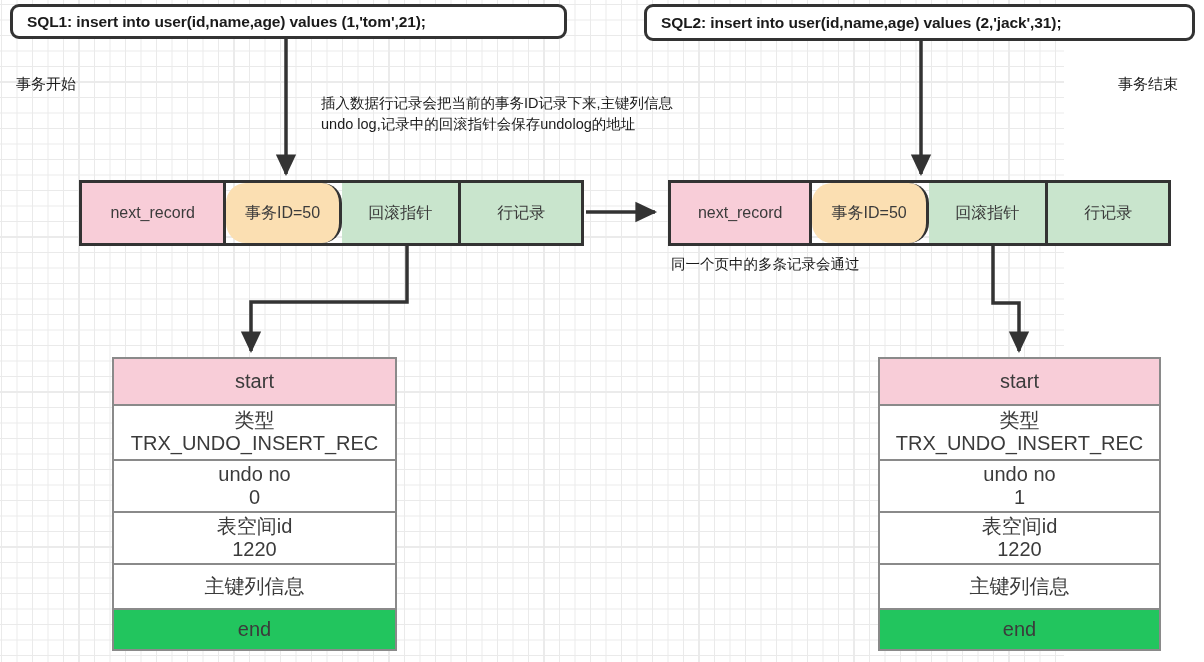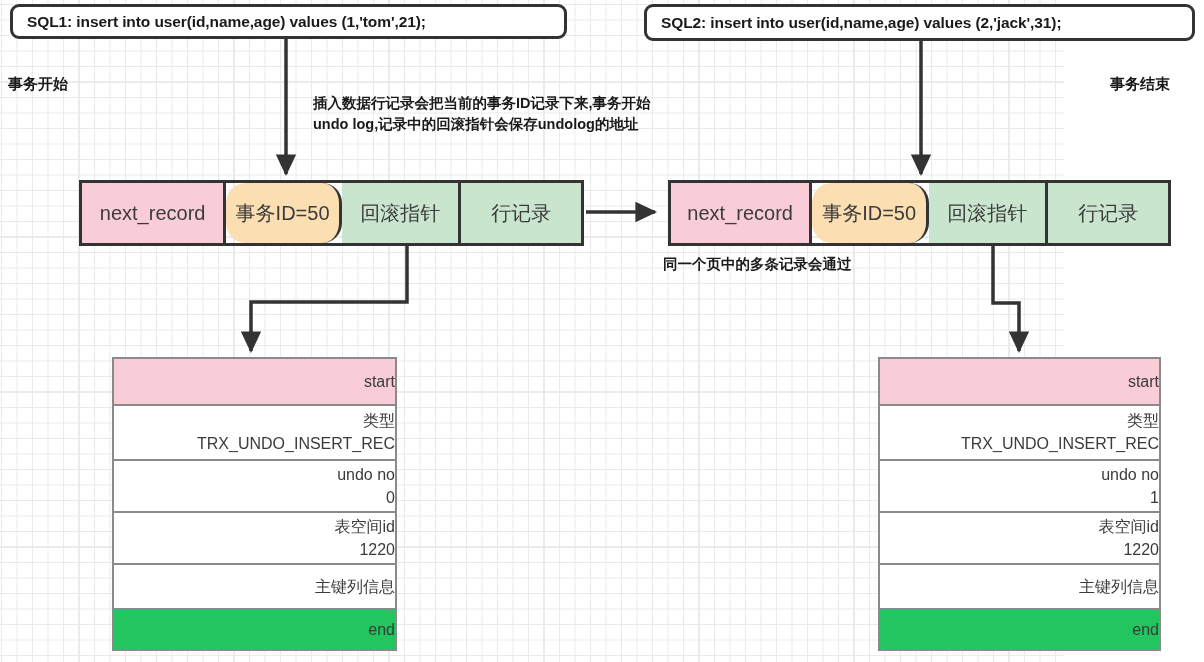--- a/index.html
+++ b/index.html
@@ -43,69 +43,70 @@
     font-weight: bold;
     font-size: 15.5px;
     color: #1a1a1a;
     white-space: nowrap;
     letter-spacing: -0.1px;
   }
 
   
   .note {
     position: absolute;
-    font-weight: bold;
+    font-weight: normal;
     color: #1a1a1a;
     white-space: nowrap;
     line-height: 21px;
+    margin-left: 8px;
   }
   .note.sm { font-size: 14.5px; }
   .note.md { font-size: 15px; }
 
   
   .record {
     position: absolute;
     display: flex;
     box-sizing: border-box;
     border: 3px solid #333333;
     height: 66px;
   }
   .record .cell {
     box-sizing: border-box;
     display: flex;
+    align-items: center;
+    justify-content: center;
+    font-size: 16px;
+    color: #3b3b3b;
+    border-right: 3px solid #333333;
+    height: 100%;
+  }
+  .record .cell:last-child { border-right: none; }
+  .c-pink  { background: #f8cdd8; }
+  .c-amber { background: #fbdfb2; border-radius: 20px; }
+  .c-green { background: #c9e5cd; }
+
+  
+  .undolog {
+    position: absolute;
+    box-sizing: border-box;
+    border: 2px solid #8a8a8a;
+    background: #ffffff;
+    display: flex;
+    flex-direction: column;
+  }
+  .undolog .row {
+    box-sizing: border-box;
+    border-bottom: 2px solid #8a8a8a;
+    display: flex;
+    flex-direction: column;
     align-items: center;
     justify-content: center;
     font-size: 20px;
     color: #3b3b3b;
-    border-right: 3px solid #333333;
-    height: 100%;
-  }
-  .record .cell:last-child { border-right: none; }
-  .c-pink  { background: #f8cdd8; }
-  .c-amber { background: #fbdfb2; border-radius: 20px; }
-  .c-green { background: #c9e5cd; }
-
-  
-  .undolog {
-    position: absolute;
-    box-sizing: border-box;
-    border: 2px solid #8a8a8a;
-    background: #ffffff;
-    display: flex;
-    flex-direction: column;
-  }
-  .undolog .row {
-    box-sizing: border-box;
-    border-bottom: 2px solid #8a8a8a;
-    display: flex;
-    flex-direction: column;
-    align-items: flex-end;
-    justify-content: center;
-    font-size: 16px;
-    color: #3b3b3b;
     line-height: 23px;
     text-align: center;
   }
   .undolog .row:last-child { border-bottom: none; }
   .undolog .row.head { background: #f8cdd8; }
   .undolog .row.foot { background: #22c55e; }
   .undolog .row .sub { display: block; }
 
   
   #wires {
@@ -122,21 +123,21 @@
 
   <div class="sql-box" style="left:10px; top:4px; width:557px; height:35px;">SQL1:  insert into user(id,name,age) values (1,'tom',21);</div>
 
   <div class="sql-box" style="left:644px; top:4px; width:551px; height:37px;text-align:center;">SQL2:   insert into user(id,name,age) values (2,'jack',31);</div>
 
   <div class="note md" style="left:8px; top:73px;">事务开始</div>
 
   <div class="note md" style="left:1110px; top:73px;">事务结束</div>
 
   <div style="position:absolute; left:313px; top:93px;">
-    <div class="note sm" style="position:relative; left:0; top:0;">插入数据行记录会把当前的事务ID记录下来,事务开始</div>
+    <div class="note sm" style="position:relative; left:0; top:0;">插入数据行记录会把当前的事务ID记录下来,主键列信息</div>
     <div class="note sm" style="position:relative; left:0; top:0;">undo log,记录中的回滚指针会保存undolog的地址</div>
   </div>
 
   <div style="position:absolute; left:663px; top:254px;">
     <div class="note sm" style="position:relative;">同一个页中的多条记录会通过</div>
   </div>
 
   <div class="record" style="left:79px; top:180px; width:505px;">
     <div class="cell c-pink" style="width:146px;">next_record</div>
     <div class="cell c-amber" style="width:117px;">事务ID=50</div>

